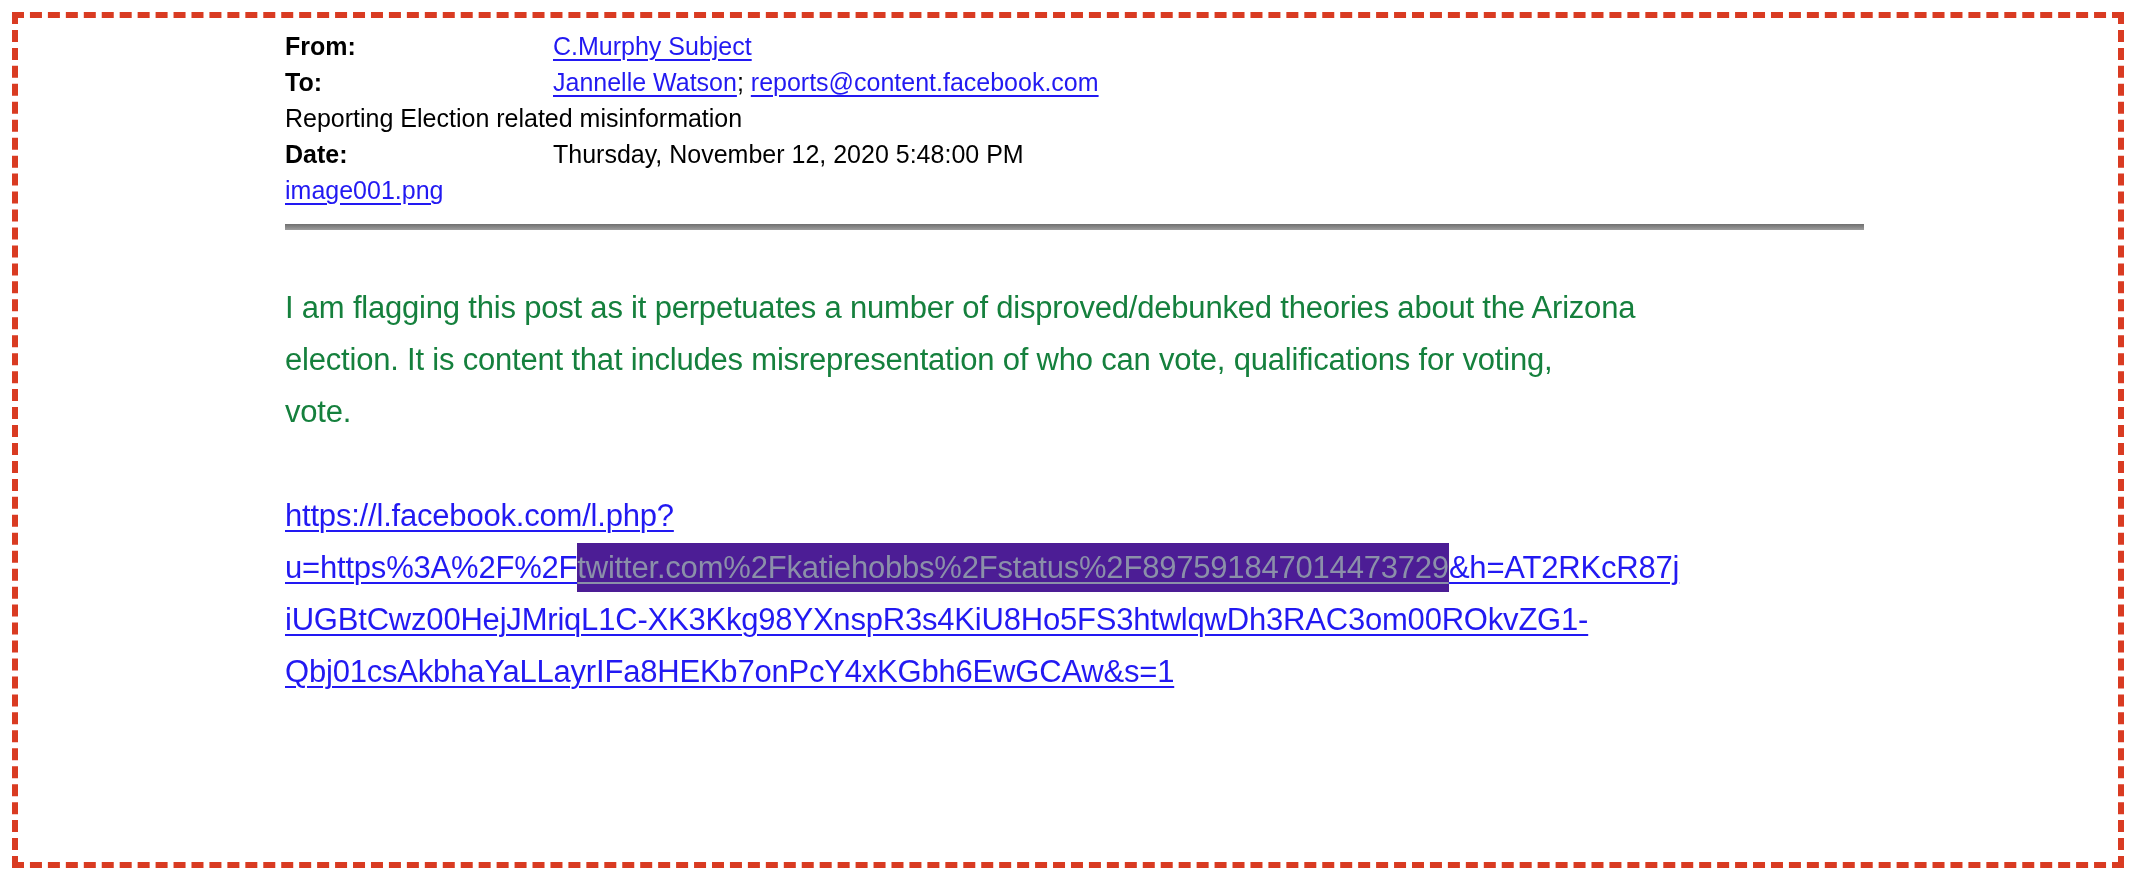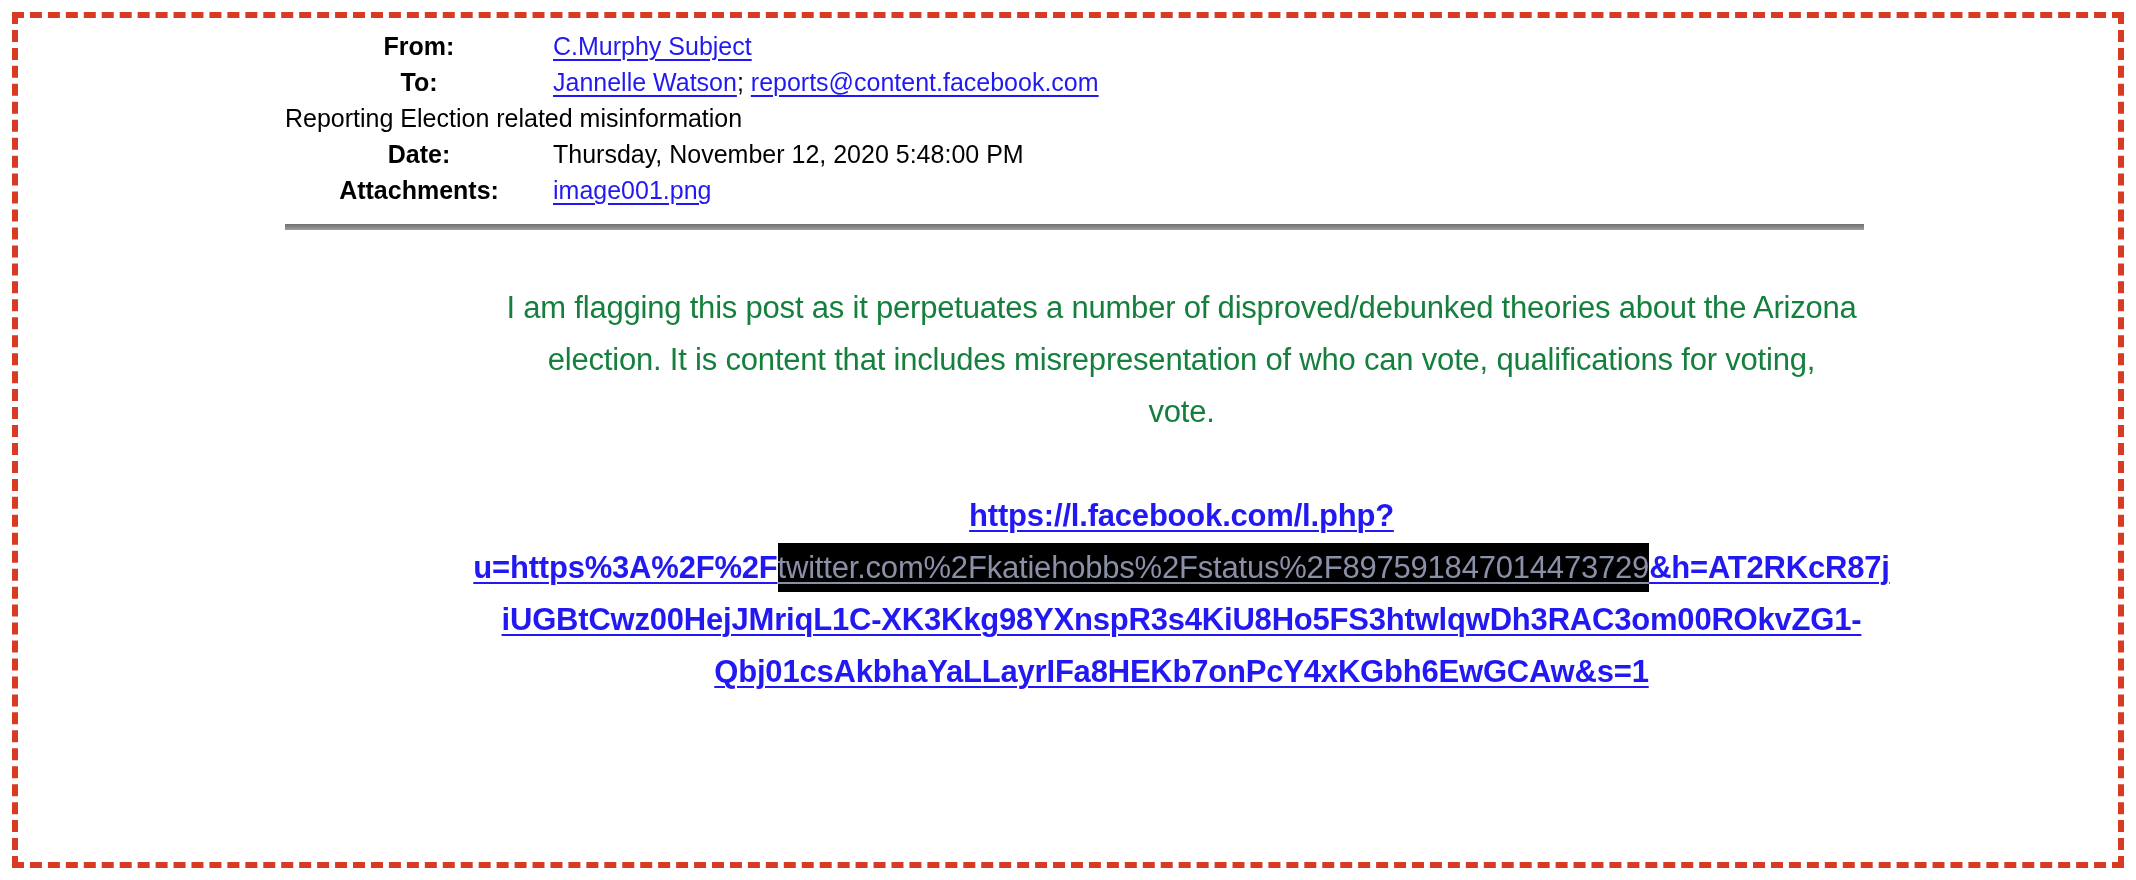--- a/index.html
+++ b/index.html
@@ -15,21 +15,20 @@
     width: 2112px;
     height: 856px;
     margin: 12px;
     border: 6px dashed #d93b22;
     background: #ffffff;
     overflow: hidden;
   }
   .content {
     box-sizing: border-box;
     padding: 10px 40px 0 267px;
-    text-align: center;
   }
   
   .hrow {
     display: flex;
     line-height: 36px;
     font-size: 25px;
     color: #000000;
   }
   .hlabel {
     width: 268px;
@@ -71,24 +70,23 @@
     font-size: 31px;
     line-height: 52px;
     letter-spacing: -0.2px;
   }
   .url-line { display: block; white-space: nowrap; }
   .url-seg {
     color: #2219f2;
     text-decoration: underline;
     text-decoration-thickness: 2px;
     text-underline-offset: 4px;
-    font-weight: bold;
   }
   .url-highlight {
-    background: #000000;
+    background: #4c1d95;
     color: #8b90a9;
     text-decoration: underline;
     text-decoration-color: #8b90a9;
     text-decoration-thickness: 2px;
     text-underline-offset: 4px;
     padding: 7px 0;
   }
   .url-block a { text-decoration: none; }
 </style>
 </head>
@@ -108,21 +106,20 @@
       </span>
     </div>
     <div class="hrow">
       <span class="hval">Reporting Election related misinformation</span>
     </div>
     <div class="hrow">
       <span class="hlabel">Date:</span>
       <span class="hval">Thursday, November 12, 2020 5:48:00 PM</span>
     </div>
     <div class="hrow">
-      <span class="hlabel">Attachments:</span>
       <span class="hval"><a>image001.png</a></span>
     </div>
 
     <div class="separator"></div>
 
 
     <div class="para">
       <span class="para-line">I am flagging this post as it perpetuates a number of disproved/debunked theories about the Arizona</span>
       <span class="para-line">election. It is content that includes misrepresentation of who can vote, qualifications for voting,</span>
       <span class="para-line">vote.</span>

